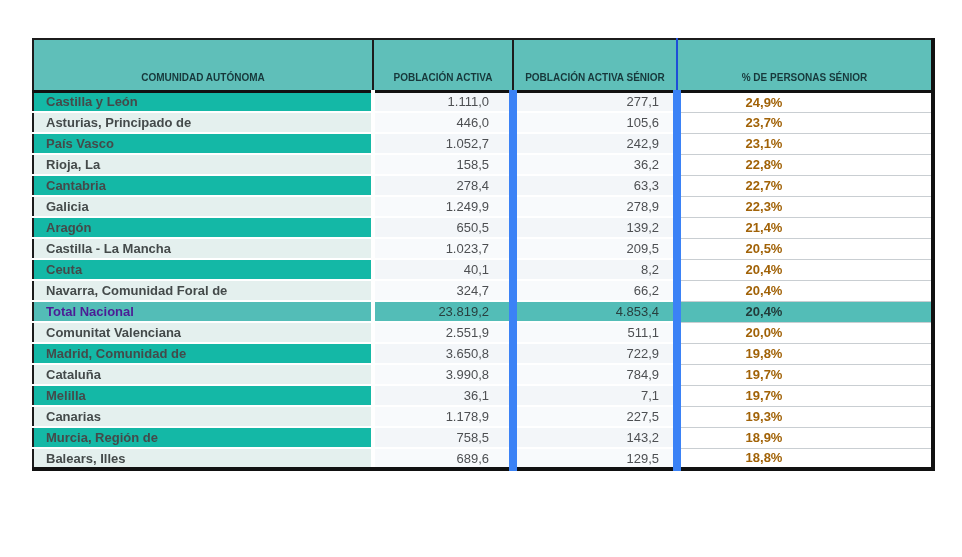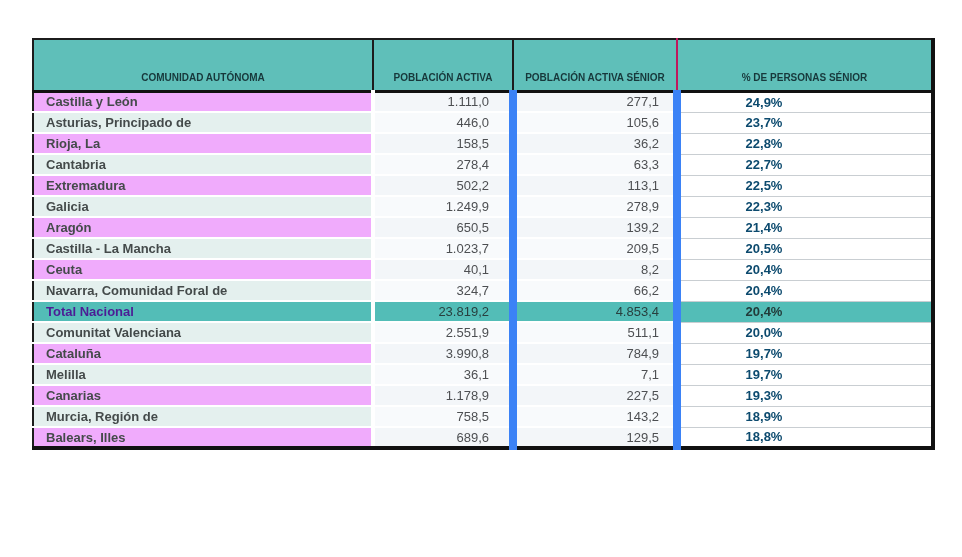--- a/index.html
+++ b/index.html
@@ -32,33 +32,33 @@
     line-height: 1.35;
     height: 52px;
     vertical-align: bottom;
     padding: 0 4px 5px 4px;
     text-align: center;
     border-top: 2px solid #1c1c1c;
     border-bottom: 3px solid #111111;
   }
   thead th.h1 { border-left: 2px solid #1c1c1c; border-right: 2px solid #1c1c1c; }
   thead th.h2 { border-right: 2px solid #1c1c1c; }
-  thead th.h3 { border-right: 2px solid #be185d; }
+  thead th.h3 { border-right: 2px solid #1d4ed8; }
   thead th.h4 { border-right: 4px solid #111111; }
 
   
   tbody td {
     height: 21px;
     font-size: 13px;
     vertical-align: middle;
     white-space: nowrap;
     overflow: hidden;
   }
   tbody td.name {
-    background: #f0abfc;
+    background: #14b8a6;
     color: #444a4a;
     font-weight: bold;
     text-align: left;
     padding-left: 12px;
     border-left: 2px solid #1c1c1c;
     border-right: 4px solid #ffffff;
     border-bottom: 2px solid #ffffff;
   }
   tbody tr:nth-child(even) td.name { background: #e4f0ee; }
   tbody td.num {
@@ -66,21 +66,21 @@
     color: #4d4f52;
     text-align: right;
     border-right: 8px solid #3b82f6;
     border-bottom: 2px solid #ffffff;
   }
   tbody tr:nth-child(even) td.num { background: #f8fafc; }
   tbody td.num.activa { padding-right: 20px; }
   tbody td.num.senior { padding-right: 14px; }
   tbody td.pct {
     background: #ffffff;
-    color: #0c4a6e;
+    color: #a16207;
     font-weight: bold;
     text-align: center;
     padding-right: 84px;
     border-right: 4px solid #111111;
     border-bottom: 1px solid #c9ced2;
   }
   tbody tr:last-child td { border-bottom: 4px solid #111111; }
 
   
   tbody tr.total td.name,
@@ -118,36 +118,36 @@
           <td class="num senior">277,1</td>
           <td class="pct">24,9%</td>
         </tr>
         <tr>
           <td class="name">Asturias, Principado de</td>
           <td class="num activa">446,0</td>
           <td class="num senior">105,6</td>
           <td class="pct">23,7%</td>
         </tr>
         <tr>
+          <td class="name">País Vasco</td>
+          <td class="num activa">1.052,7</td>
+          <td class="num senior">242,9</td>
+          <td class="pct">23,1%</td>
+        </tr>
+        <tr>
           <td class="name">Rioja, La</td>
           <td class="num activa">158,5</td>
           <td class="num senior">36,2</td>
           <td class="pct">22,8%</td>
         </tr>
         <tr>
           <td class="name">Cantabria</td>
           <td class="num activa">278,4</td>
           <td class="num senior">63,3</td>
           <td class="pct">22,7%</td>
-        </tr>
-        <tr>
-          <td class="name">Extremadura</td>
-          <td class="num activa">502,2</td>
-          <td class="num senior">113,1</td>
-          <td class="pct">22,5%</td>
         </tr>
         <tr>
           <td class="name">Galicia</td>
           <td class="num activa">1.249,9</td>
           <td class="num senior">278,9</td>
           <td class="pct">22,3%</td>
         </tr>
         <tr>
           <td class="name">Aragón</td>
           <td class="num activa">650,5</td>
@@ -178,20 +178,26 @@
           <td class="num senior">4.853,4</td>
           <td class="pct">20,4%</td>
         </tr>
         <tr>
           <td class="name">Comunitat Valenciana</td>
           <td class="num activa">2.551,9</td>
           <td class="num senior">511,1</td>
           <td class="pct">20,0%</td>
         </tr>
         <tr>
+          <td class="name">Madrid, Comunidad de</td>
+          <td class="num activa">3.650,8</td>
+          <td class="num senior">722,9</td>
+          <td class="pct">19,8%</td>
+        </tr>
+        <tr>
           <td class="name">Cataluña</td>
           <td class="num activa">3.990,8</td>
           <td class="num senior">784,9</td>
           <td class="pct">19,7%</td>
         </tr>
         <tr>
           <td class="name">Melilla</td>
           <td class="num activa">36,1</td>
           <td class="num senior">7,1</td>
           <td class="pct">19,7%</td>

